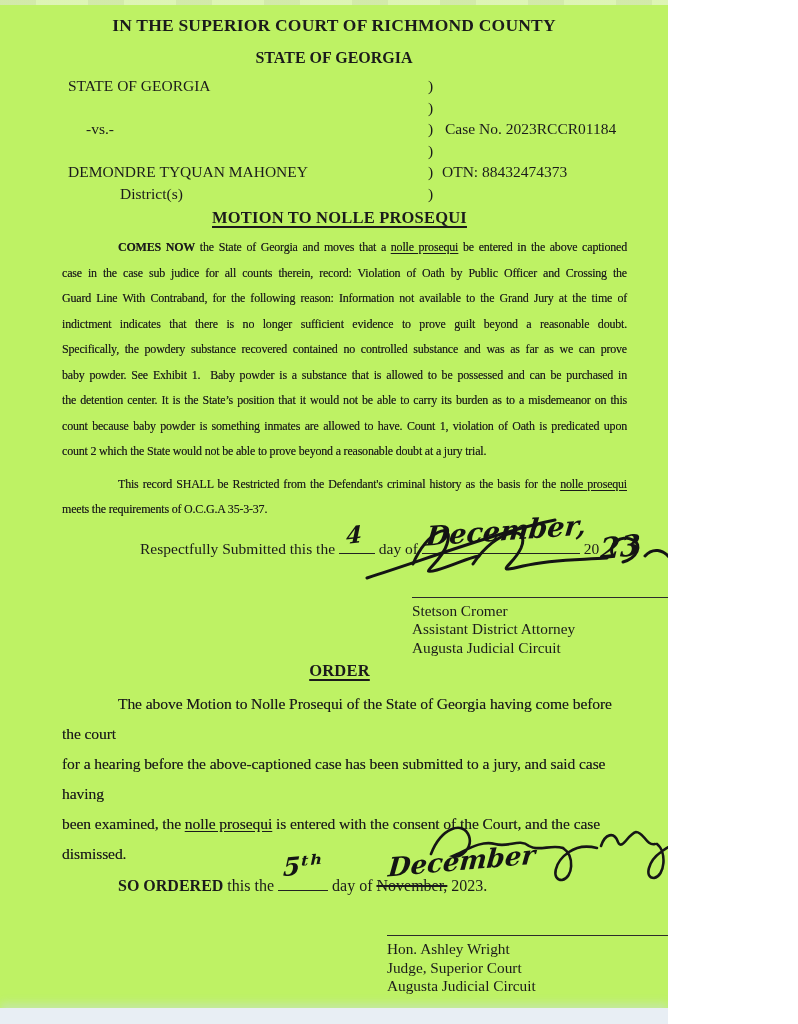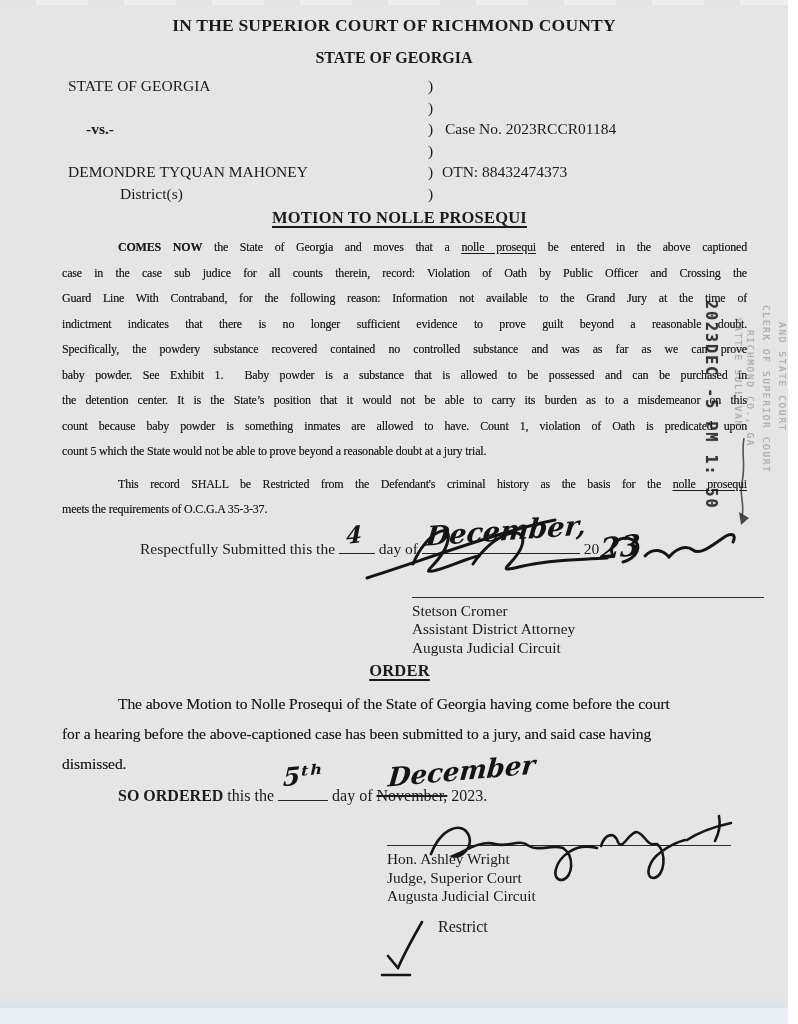--- a/index.html
+++ b/index.html
@@ -1,29 +1,29 @@
 <!DOCTYPE html>
 <html><head>
 <meta charset="utf-8">
 <style>
   html,body{margin:0;padding:0;background:#ffffff;}
-  .page{position:relative;width:788px;height:1024px;background:#e5e5e5;overflow:hidden;
+  .page{position:relative;width:668px;height:1024px;background:#bef264;overflow:hidden;
         font-family:"Liberation Serif",serif;color:#1b1b1b;}
   .top-edge{position:absolute;top:0;left:0;right:0;height:5px;opacity:.55;
         background:repeating-linear-gradient(90deg,#e3e3e3 0 36px,#f7f7f7 36px 88px);}
   .bottom-bar{position:absolute;left:0;right:0;bottom:0;height:16px;background:#e8eef4;
         box-shadow:0 -5px 9px rgba(205,222,238,.45);}
   .center{text-align:center;}
   .court-title{padding-top:15px;font-weight:bold;font-size:17.5px;letter-spacing:.2px;}
   .state-heading{margin-top:13px;font-weight:bold;font-size:16px;}
   
   .caption{display:grid;grid-template-columns:360px 14px auto;margin:8px 0 0 68px;
         font-size:15.5px;line-height:21.5px;}
   .cap-row{display:contents;}
-  .cap-vs{padding-left:18px;font-weight:bold;}
+  .cap-vs{padding-left:18px;}
   .cap-defendant-label{padding-left:52px;}
   .cap-right-sp{padding-left:3px;}
   
   .sec-heading{margin-top:4px;font-weight:bold;font-size:16.5px;text-decoration:underline;
         text-underline-offset:3px;text-decoration-thickness:1.5px;letter-spacing:.2px;padding-left:11px;}
   
   .para{margin:7px 41px 0 62px;font-size:12px;letter-spacing:-0.2px;line-height:25.5px;
         text-shadow:0 0 .4px rgba(20,20,20,.55);}
   .para > div{text-align:justify;text-align-last:justify;}
   .para > div.last{text-align-last:auto;}
@@ -115,21 +115,21 @@
 
   <div class="para" id="para1">
       <div><span class="b">COMES NOW</span><span> the State of Georgia and moves that a </span><span class="u">nolle prosequi</span><span> be entered in the above captioned</span></div>
       <div><span>case in the case sub judice for all counts therein, record: Violation of Oath by Public Officer and Crossing the</span></div>
       <div><span>Guard Line With Contraband, for the following reason: Information not available to the Grand Jury at the time of</span></div>
       <div><span>indictment indicates that there is no longer sufficient evidence to prove guilt beyond a reasonable doubt.</span></div>
       <div><span>Specifically, the powdery substance recovered contained no controlled substance and was as far as we can prove</span></div>
       <div><span>baby powder. See Exhibit 1.&nbsp; Baby powder is a substance that is allowed to be possessed and can be purchased in</span></div>
       <div><span>the detention center. It is the State’s position that it would not be able to carry its burden as to a misdemeanor on this</span></div>
       <div><span>count because baby powder is something inmates are allowed to have. Count 1, violation of Oath is predicated upon</span></div>
-      <div class="last"><span>count 5 which the State would not be able to prove beyond a reasonable doubt at a jury trial.</span></div>
+      <div class="last"><span>count 2 which the State would not be able to prove beyond a reasonable doubt at a jury trial.</span></div>
     </div>
   <div class="para" id="para2">
       <div><span>This record SHALL be Restricted from the Defendant's criminal history as the basis for the </span><span class="u">nolle prosequi</span></div>
       <div class="last"><span>meets the requirements of O.C.G.A 35-3-37.</span></div>
     </div>
 
   <div class="form-line">
     <span>Respectfully Submitted this the</span>
     <span class="blank" style="width:36px;">
       <span class="hand hand-day">4</span>
@@ -156,20 +156,21 @@
     <div>Stetson Cromer</div>
     <div>Assistant District Attorney</div>
     <div>Augusta Judicial Circuit</div>
   </div>
 
   <div class="center sec-heading">ORDER</div>
 
   <div class="para" id="order-para">
       <div><span>The above Motion to Nolle Prosequi of the State of Georgia having come before the court</span></div>
       <div><span>for a hearing before the above-captioned case has been submitted to a jury, and said case having</span></div>
+      <div><span>been examined, the </span><span class="u">nolle prosequi</span><span> is entered with the consent of the Court, and the case</span></div>
       <div class="last"><span>dismissed.</span></div>
     </div>
 
   <div class="form-line so-line">
     <span class="b">SO ORDERED</span>
     <span>this the</span>
     <span class="blank" style="width:50px;">
       <span class="hand hand-day-ord">5ᵗʰ</span>
     </span>
     <span>day of</span>

